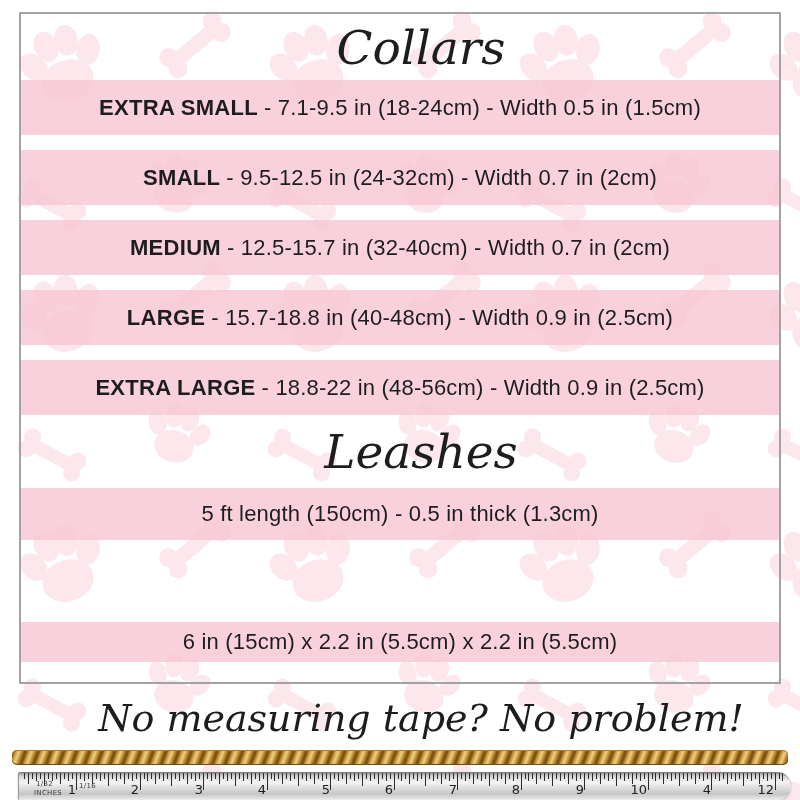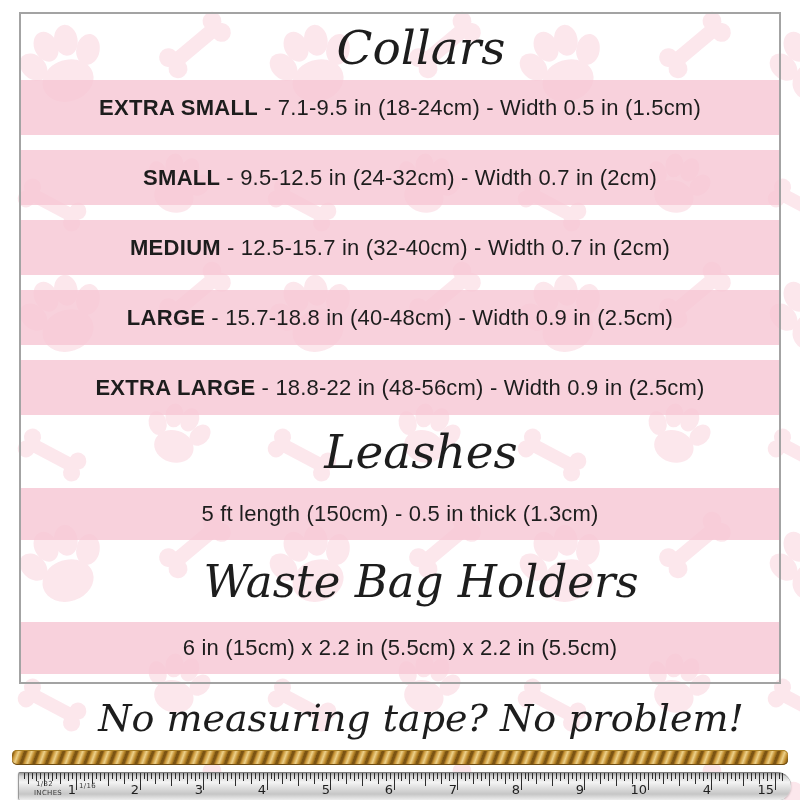--- a/index.html
+++ b/index.html
@@ -22,21 +22,21 @@
   .band{position:absolute;left:0;right:0;background:rgba(247,199,212,0.82);
         display:flex;align-items:center;justify-content:center;z-index:2;
         font-size:22px;letter-spacing:0.2px;white-space:nowrap;}
   .band .lbl{font-weight:bold;margin-right:6px;letter-spacing:0.3px;}
   .b1{top:66px;height:55px;}
   .b2{top:136px;height:55px;}
   .b3{top:206px;height:55px;}
   .b4{top:276px;height:55px;}
   .b5{top:346px;height:55px;}
   .b6{top:474px;height:52px;}
-  .b7{top:608px;height:52px;}
+  .b7{top:608px;height:40px;}
 
   .tagline{position:absolute;left:0;right:0;top:690px;height:56px;z-index:1;
            display:flex;align-items:center;justify-content:center;font-size:38px;}
 
   .rope{position:absolute;left:12px;right:12px;top:750px;height:15px;z-index:1;
         border-radius:5px;
         background:repeating-linear-gradient(110deg,
           #7c5413 0px,#7c5413 2px,#c89436 4px,#ecd089 7px,#c08c2e 10px,#8a6218 12px);
         box-shadow:inset 0 1px 0 #a87f24, inset 0 -1px 0 #6e4c12;}
 
@@ -120,21 +120,20 @@
       <span class="lbl">EXTRA LARGE</span>
       <span class="det">- 18.8-22 in (48-56cm) - Width 0.9 in (2.5cm)</span>
     </div>
 
     <div class="section-title title-leashes script">Leashes</div>
 
     <div class="band b6">
       <span class="det">5 ft length (150cm) - 0.5 in thick (1.3cm)</span>
     </div>
 
-    <div class="section-title title-waste script">Waste Bag Holders</div>
 
     <div class="band b7">
       <span class="det">6 in (15cm) x 2.2 in (5.5cm) x 2.2 in (5.5cm)</span>
     </div>
 
   </div>
 
   <div class="tagline script">No measuring tape? No problem!</div>
 
   <div class="rope"></div>
@@ -338,19 +337,19 @@
     <div class="ruler-num" style="left:98px">2</div>
     <div class="ruler-num" style="left:162px">3</div>
     <div class="ruler-num" style="left:225px">4</div>
     <div class="ruler-num" style="left:289px">5</div>
     <div class="ruler-num" style="left:352px">6</div>
     <div class="ruler-num" style="left:416px">7</div>
     <div class="ruler-num" style="left:479px">8</div>
     <div class="ruler-num" style="left:543px">9</div>
     <div class="ruler-num" style="left:606px">10</div>
     <div class="ruler-num" style="left:670px">4</div>
-    <div class="ruler-num" style="left:733px">15</div>
+    <div class="ruler-num" style="left:733px">12</div>
     <div class="mini mini-132">1/32</div>
     <div class="mini mini-inches">INCHES</div>
     <div class="mini mini-116">1/16</div>
   </div>
 
 </div>
 
 </body></html>

